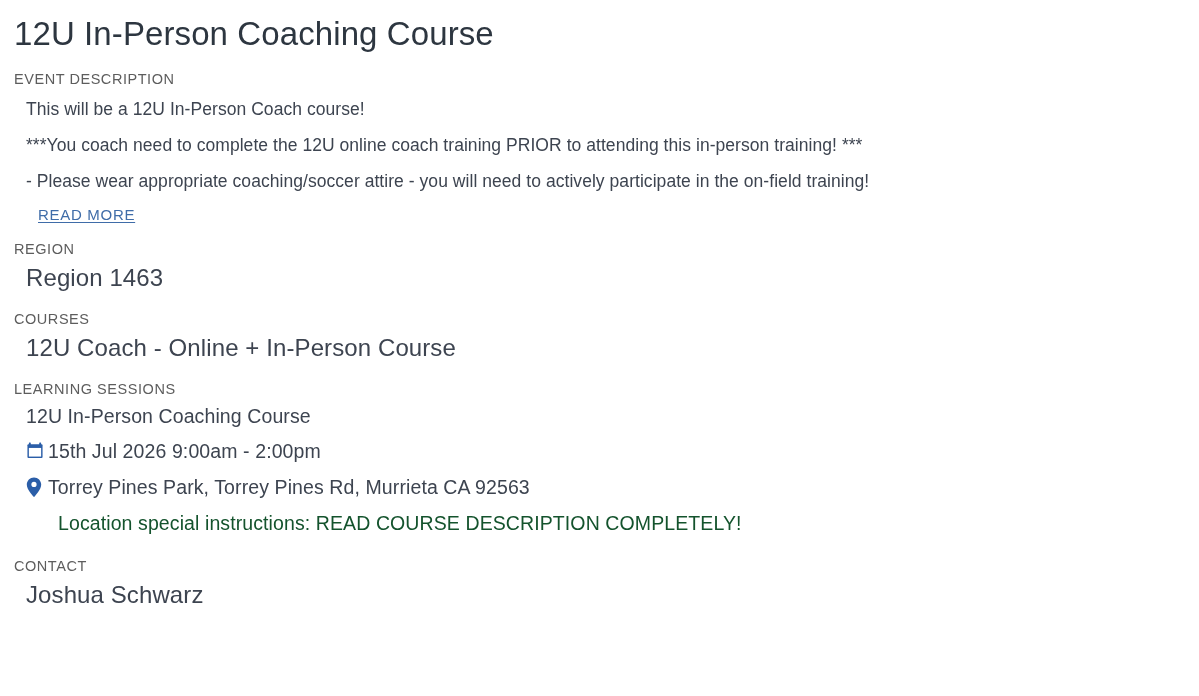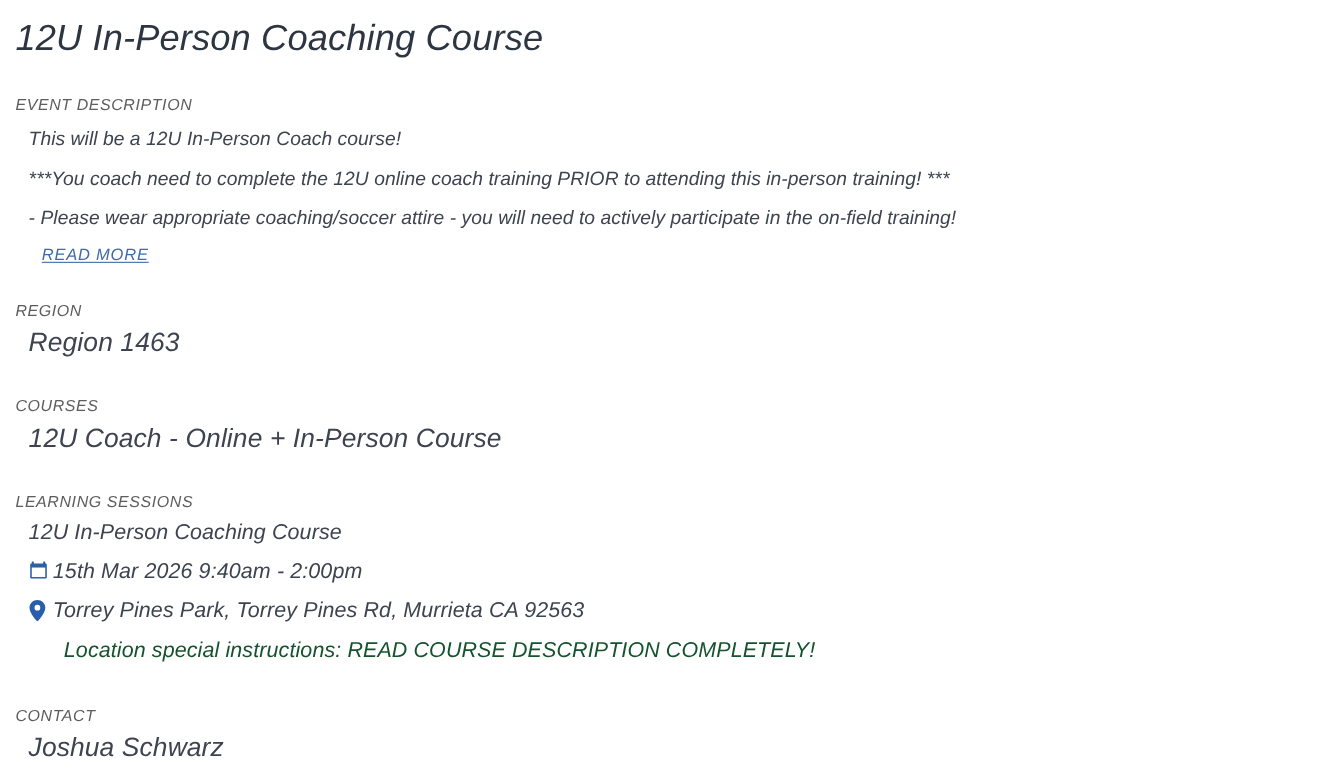--- a/index.html
+++ b/index.html
@@ -15,39 +15,38 @@
     -webkit-font-smoothing: antialiased;
     overflow: hidden;
   }
 
   .page {
     position: relative;
     width: 1199px;
     height: 696px;
     box-sizing: border-box;
     padding: 0 12px;
-    font-style: italic;
   }
 
   
   .page-title {
     color: #2d3640;
     font-size: 33px;
     font-weight: 400;
     letter-spacing: 0.1px;
     line-height: 1.2;
     margin: 0;
     padding-top: 14px;
     padding-left: 2px;
     white-space: nowrap;
   }
 
   
   .section {
-    margin-top: 33px;
+    margin-top: 16px;
   }
   .section.tight { }
 
   .section-label {
     color: #5d5d5d;
     font-size: 14.5px;
     font-weight: 400;
     letter-spacing: 0.55px;
     text-transform: uppercase;
     line-height: 1.25;
@@ -167,21 +166,21 @@
 
       <div class="icon-row">
         <span class="glyph">
           <svg width="18" height="18" viewBox="0 0 20 20" aria-hidden="true">
             <rect x="3.2" y="0.6" width="2.1" height="3.2" rx="0.5" fill="#2b5ea8"></rect>
             <rect x="14.7" y="0.6" width="2.1" height="3.2" rx="0.5" fill="#2b5ea8"></rect>
             <rect x="1.6" y="2.6" width="16.8" height="15.2" rx="1.1" fill="#2b5ea8"></rect>
             <rect x="3.2" y="6.6" width="13.6" height="9.6" fill="#ffffff"></rect>
           </svg>
         </span>
-        <span class="rowtext">15th Mar 2026 9:40am - 2:00pm</span>
+        <span class="rowtext">15th Jul 2026 9:00am - 2:00pm</span>
       </div>
 
       <div class="icon-row">
         <span class="glyph">
           <svg width="16" height="20" viewBox="0 0 16 20" aria-hidden="true">
             <path d="M8 0.4C4.0 0.4 0.8 3.6 0.8 7.6c0 5.0 6.0 11.3 6.3 11.6a1.2 1.2 0 0 0 1.8 0c0.3-0.3 6.3-6.6 6.3-11.6C15.2 3.6 12.0 0.4 8 0.4z" fill="#2b5ea8"></path>
             <circle cx="8" cy="7.4" r="2.6" fill="#ffffff"></circle>
           </svg>
         </span>
         <span class="rowtext">Torrey Pines Park, Torrey Pines Rd, Murrieta CA 92563</span>

